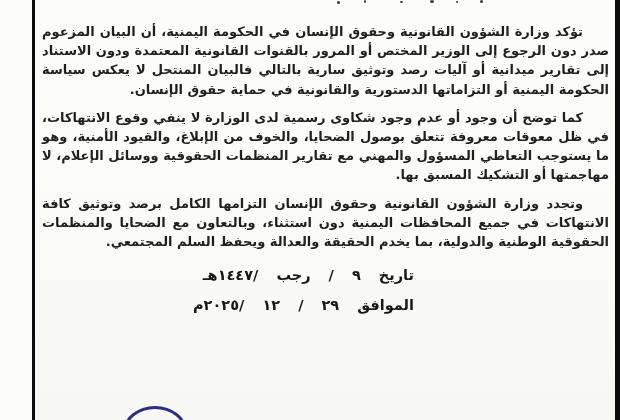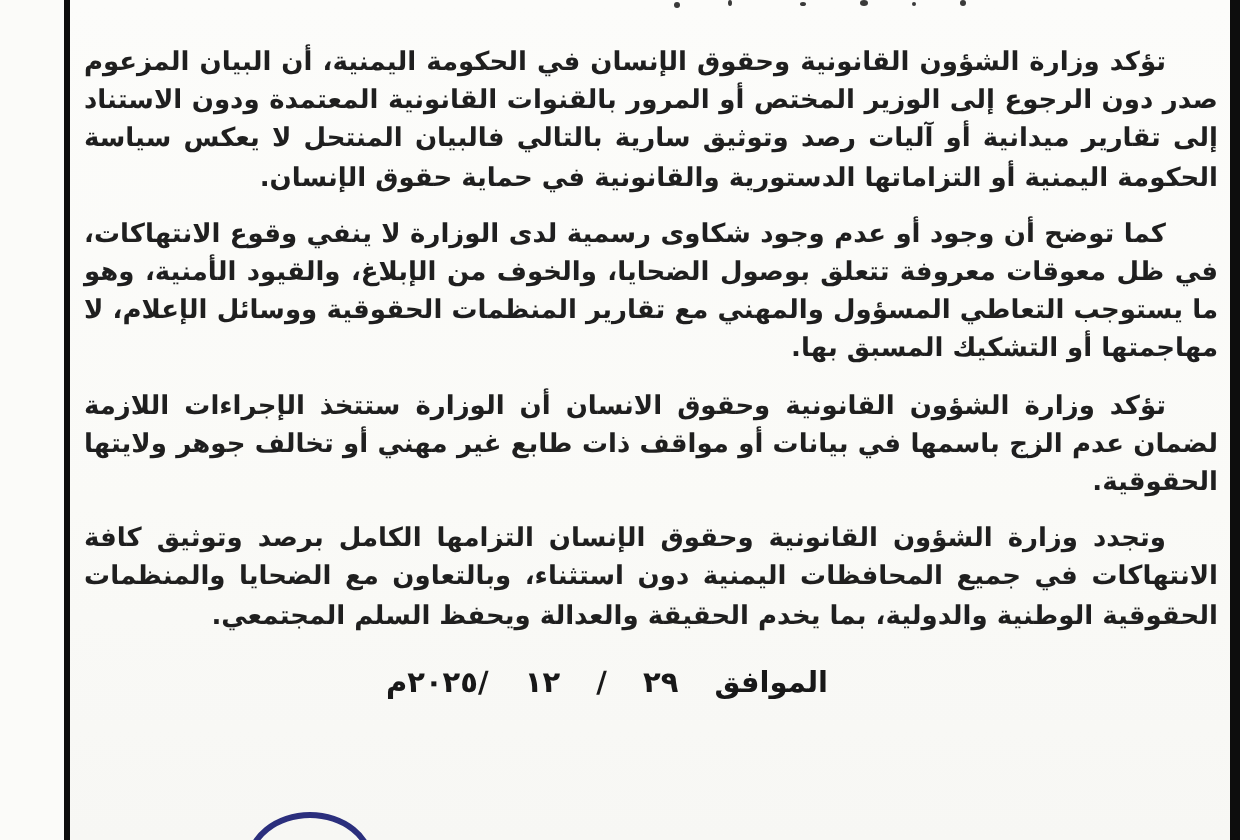--- a/index.html
+++ b/index.html
@@ -68,23 +68,23 @@
     <span class="speck" style="left:332px; top:0;   width:2px; height:3px;"></span>
     <span class="speck" style="left:368px; top:1px; width:3px; height:2px;"></span>
     <span class="speck" style="left:398px; top:0;   width:4px; height:3px;"></span>
     <span class="speck" style="left:424px; top:1px; width:2px; height:2px;"></span>
     <span class="speck" style="left:448px; top:0;   width:3px; height:3px;"></span>
   </div>
 
   <div class="content">
     <p>تؤكد وزارة الشؤون القانونية وحقوق الإنسان في الحكومة اليمنية، أن البيان المزعوم صدر دون الرجوع إلى الوزير المختص أو المرور بالقنوات القانونية المعتمدة ودون الاستناد إلى تقارير ميدانية أو آليات رصد وتوثيق سارية بالتالي فالبيان المنتحل لا يعكس سياسة الحكومة اليمنية أو التزاماتها الدستورية والقانونية في حماية حقوق الإنسان.</p>
     <p>كما توضح أن وجود أو عدم وجود شكاوى رسمية لدى الوزارة لا ينفي وقوع الانتهاكات، في ظل معوقات معروفة تتعلق بوصول الضحايا، والخوف من الإبلاغ، والقيود الأمنية، وهو ما يستوجب التعاطي المسؤول والمهني مع تقارير المنظمات الحقوقية ووسائل الإعلام، لا مهاجمتها أو التشكيك المسبق بها.</p>
-    <p>تؤكد وزارة الشؤون القانونية وحقوق الانسان أن الوزارة ستتخذ الإجراءات اللازمة لضمان عدم الزج باسمها في بيانات أو مواقف ذات طابع غير مهني أو تخالف جوهر ولايتها الحقوقية.</p>
     <p>وتجدد وزارة الشؤون القانونية وحقوق الإنسان التزامها الكامل برصد وتوثيق كافة الانتهاكات في جميع المحافظات اليمنية دون استثناء، وبالتعاون مع الضحايا والمنظمات الحقوقية الوطنية والدولية، بما يخدم الحقيقة والعدالة ويحفظ السلم المجتمعي.</p>
 
     <div class="dates">
+      <div>تاريخ ٩ / رجب /١٤٤٧هـ</div>
       <div>الموافق ٢٩ / ١٢ /٢٠٢٥م</div>
     </div>
   </div>
 
   <div class="stamp-arc"></div>
 
 </div>
 
 </body></html>

